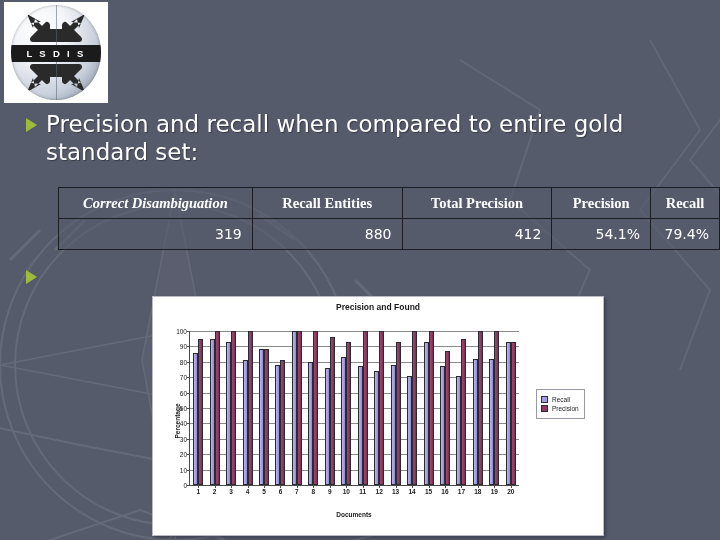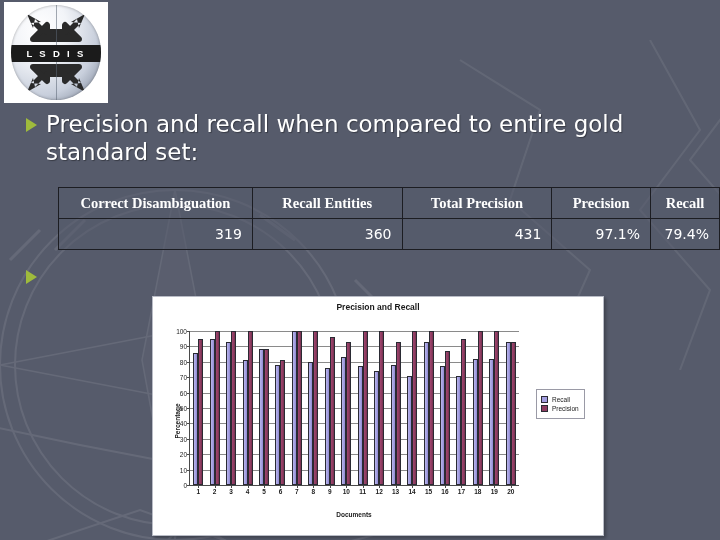--- a/index.html
+++ b/index.html
@@ -143,21 +143,21 @@
     font-size: 14.5px;
     text-align: center;
     height: 22px;
   }
   .data-table td {
     font-family: "DejaVu Sans", sans-serif;
     font-size: 14px;
     text-align: right;
     height: 22px;
   }
-  .col-w1 { width: 174px; }
+  .col-w1 { width: 174px; font-style: italic; }
   .col-w2 { width: 130px; }
   .col-w3 { width: 130px; }
   .col-w4 { width: 78px; }
   .col-w5 { width: 48px; }
 
   
   .chart-frame {
     position: absolute;
     left: 152px;
     top: 296px;
@@ -359,34 +359,34 @@
         <th class="col-w1">Correct Disambiguation</th>
         <th class="col-w2">Recall Entities</th>
         <th class="col-w3">Total Precision</th>
         <th class="col-w4">Precision</th>
         <th class="col-w5">Recall</th>
       </tr>
     </thead>
     <tbody>
       <tr>
         <td>319</td>
-        <td>360</td>
-        <td>431</td>
-        <td>97.1%</td>
+        <td>880</td>
+        <td>412</td>
+        <td>54.1%</td>
         <td>79.4%</td>
       </tr>
     </tbody>
   </table>
 
   <div class="bullet-row bullet-2">
     <div class="bullet-marker"></div>
   </div>
 
   <div class="chart-frame">
-    <div class="chart-title">Precision and Recall</div>
+    <div class="chart-title">Precision and Found</div>
     <div class="y-axis-title">Percentage</div>
     <div class="chart-area" id="chart-area">
         <div class="gridline" style="top: 154px; background: transparent;"></div>
         <div class="ytick-mark" style="top: 154px;"></div>
         <div class="ytick-label" style="top: 154px;">0</div>
         <div class="gridline" style="top: 138.6px;"></div>
         <div class="ytick-mark" style="top: 138.6px;"></div>
         <div class="ytick-label" style="top: 138.6px;">10</div>
         <div class="gridline" style="top: 123.2px;"></div>
         <div class="ytick-mark" style="top: 123.2px;"></div>

